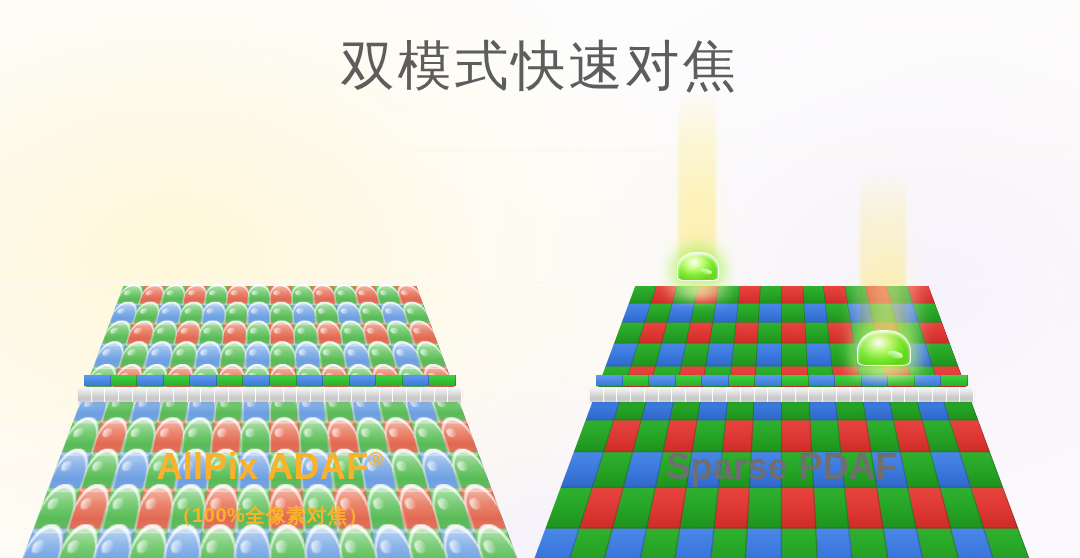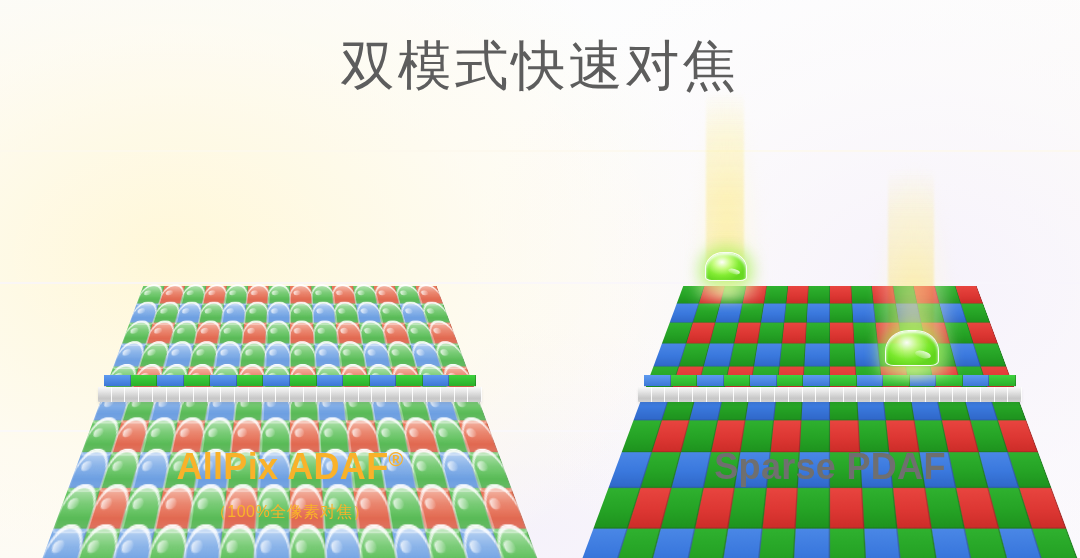--- a/index.html
+++ b/index.html
@@ -32,23 +32,23 @@
     text-align:center;
     font-size:54px;
     font-weight:400;
     letter-spacing:3px;
     color:#5d5d5d;
     line-height:1.15;
     white-space:nowrap;
   }
 
   
-  .panel{position:absolute;top:150px;width:540px;height:408px;padding-left:40px;}
+  .panel{position:absolute;top:150px;width:540px;height:408px;}
   .panel.left{left:0;}
-  .panel.right{left:540px;}
+  .panel.right{left:512px;}
 
   .sensor-wrap{
     position:absolute;
     left:0;right:0;top:50px;
     height:250px;
   }
 
   
   .persp{
     position:absolute;
@@ -186,22 +186,22 @@
   .cap-main{
     top:296px;
     font-size:36px;
     font-weight:700;
     letter-spacing:.3px;
     white-space:nowrap;
   }
   .cap-main .reg{font-size:20px;vertical-align:super;font-weight:700;}
   .cap-sub{
     top:352px;
-    font-size:16px;
-    font-weight:400;
+    font-size:20px;
+    font-weight:700;
     letter-spacing:.5px;
     white-space:nowrap;
   }
   .left .cap-main,.left .cap-sub{color:#f9b22a;}
   .right .cap-main{color:#6f6f6f;}
   .right .cap-sub{color:#8d8d8d;}
 </style>
 </head>
 <body>
 

